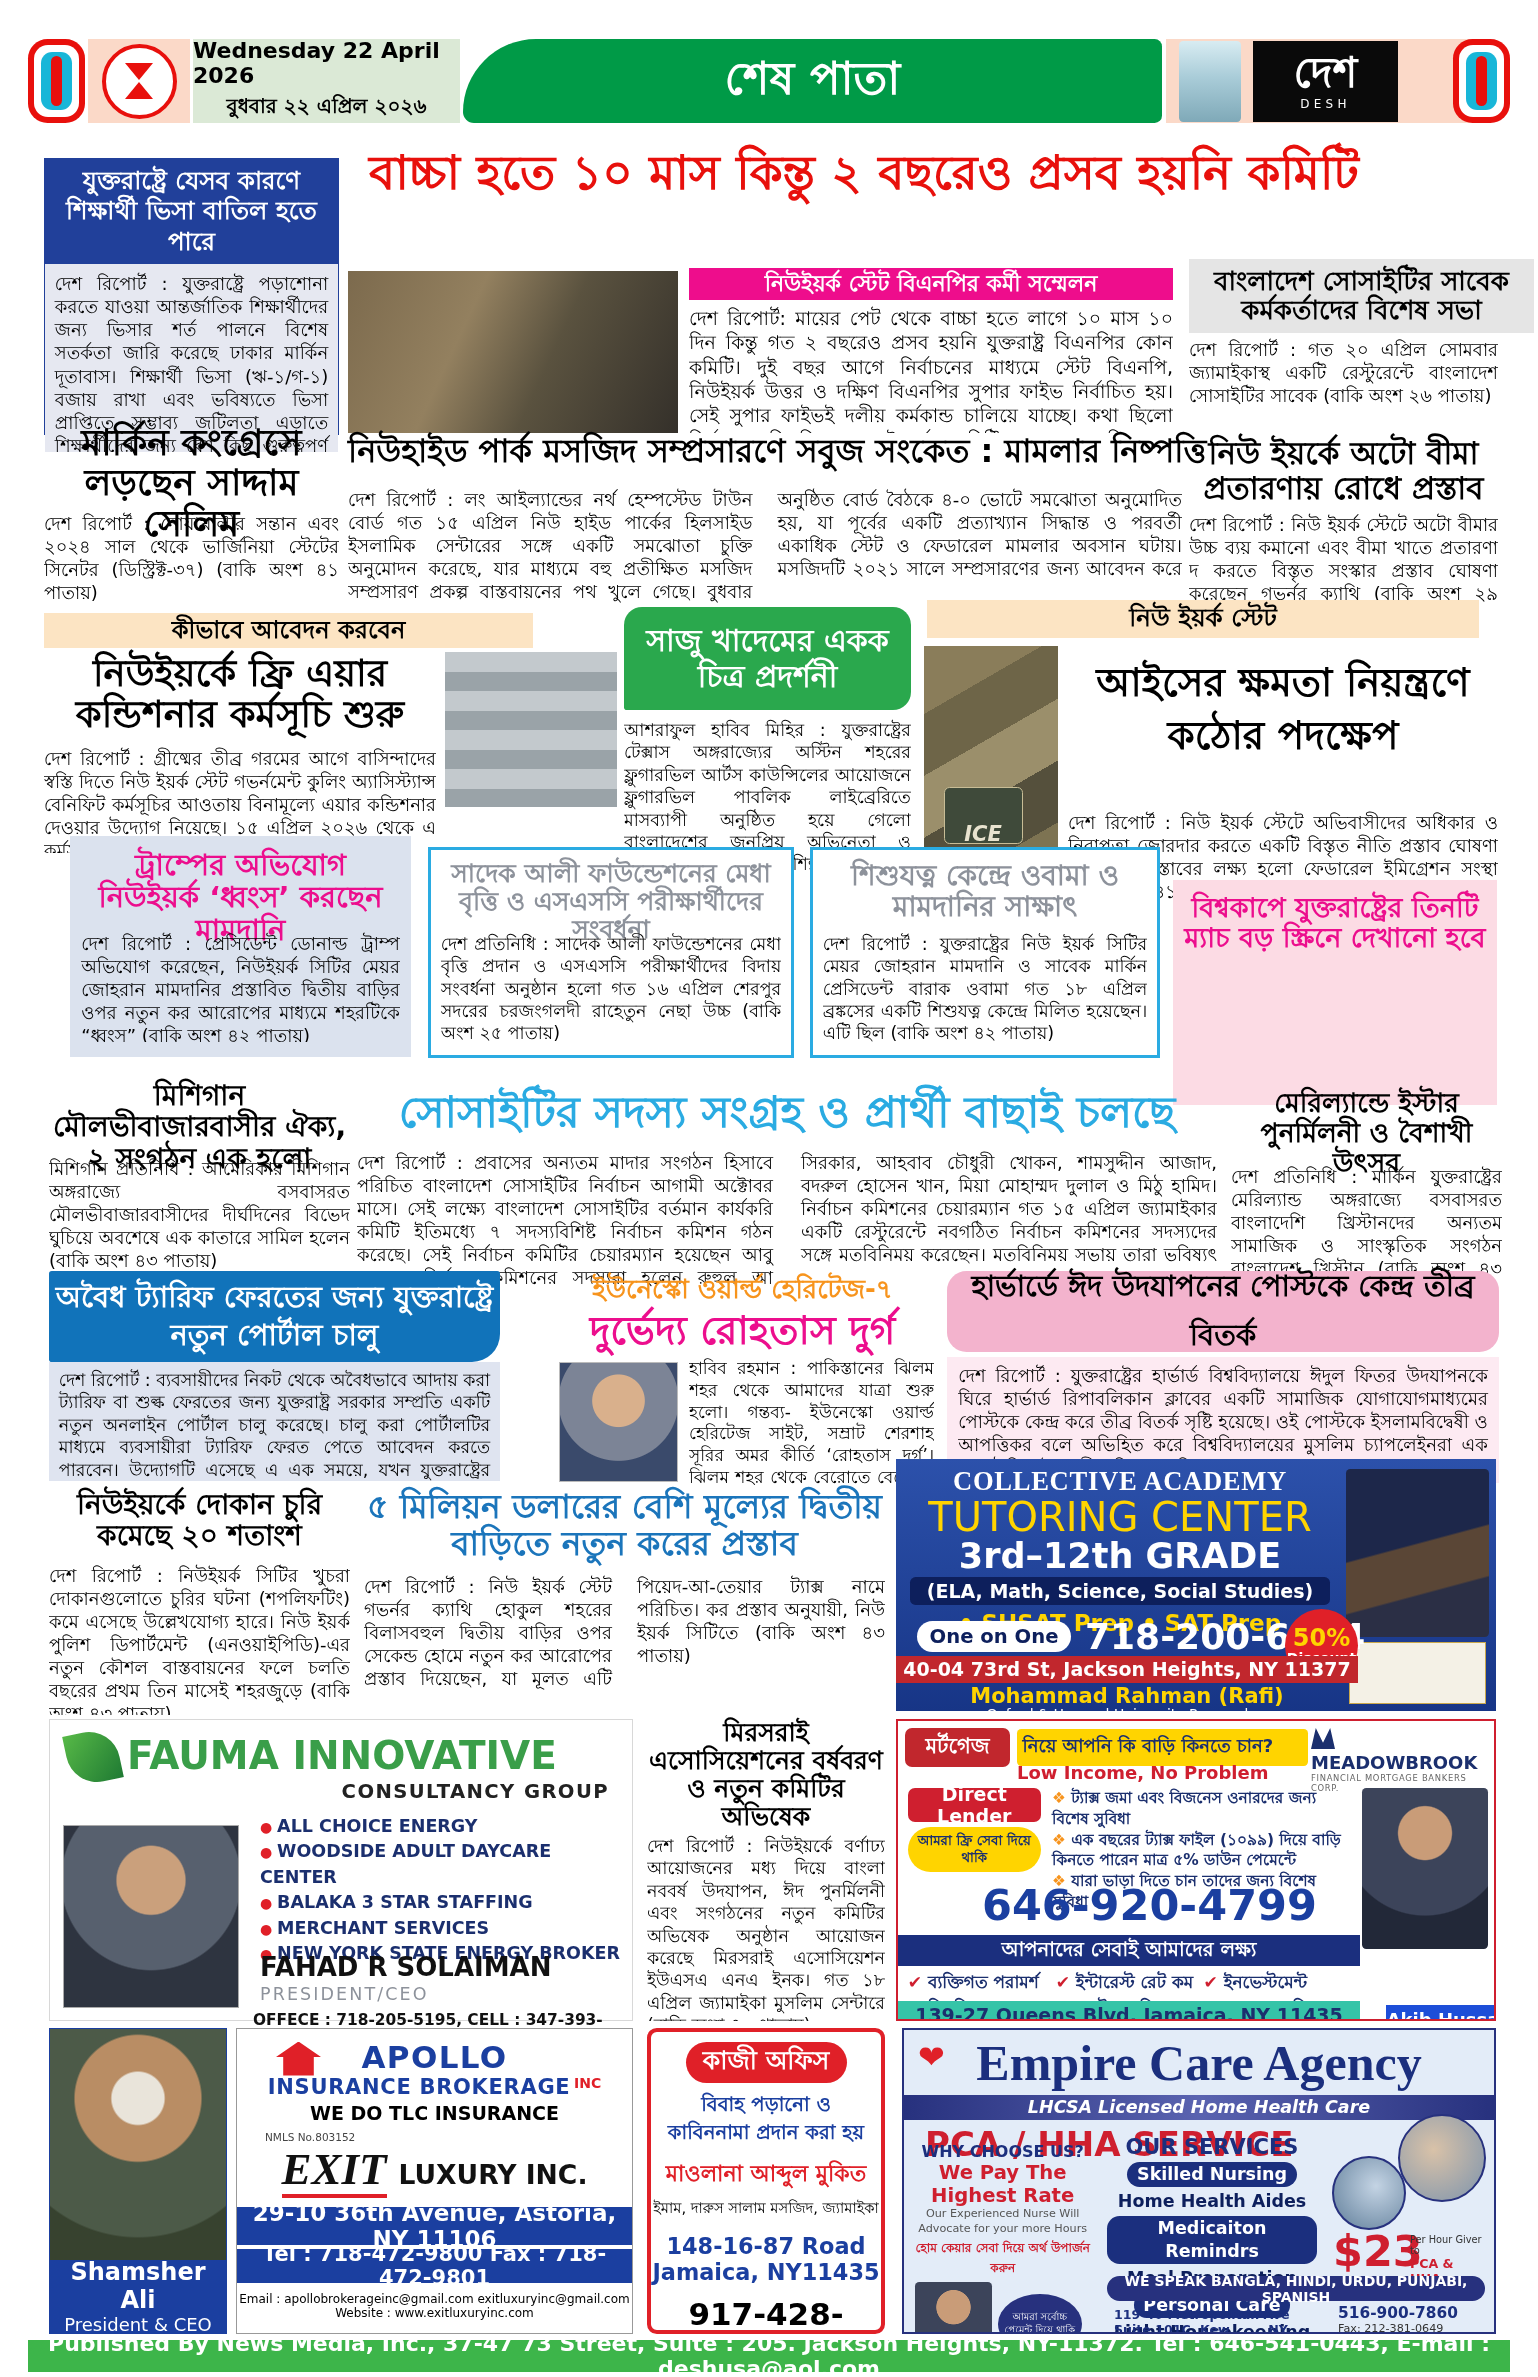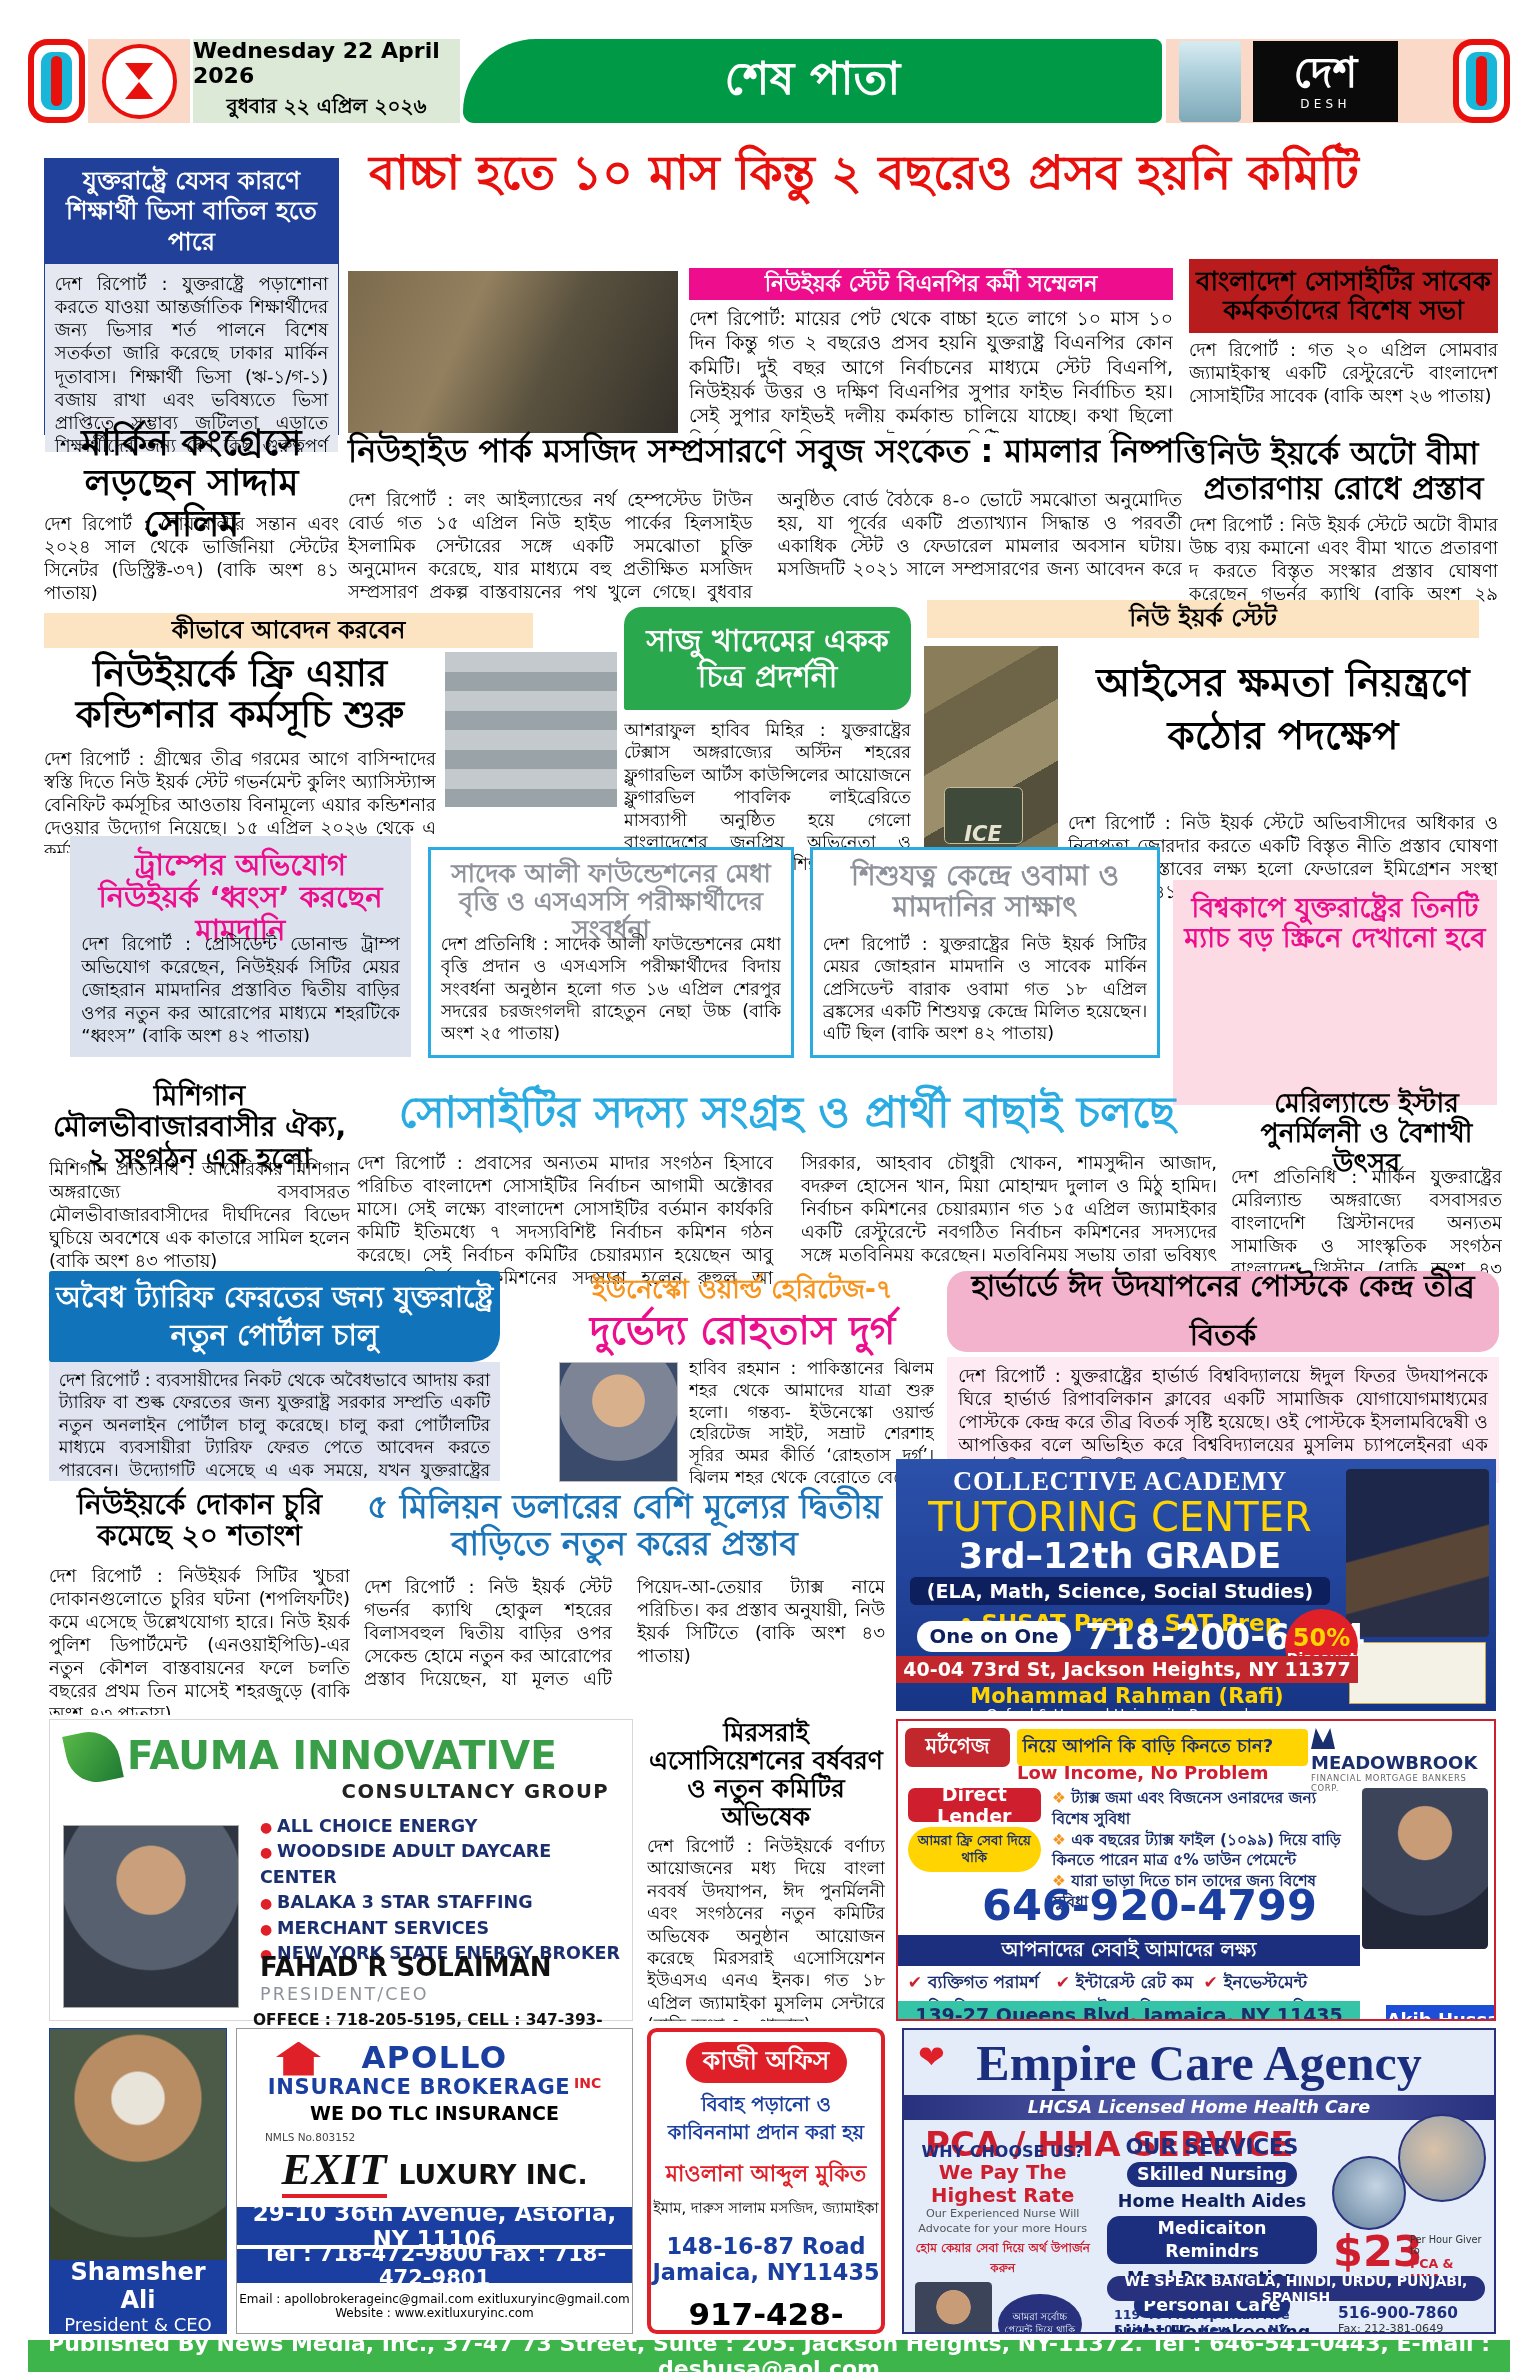--- a/index.html
+++ b/index.html
@@ -72,21 +72,21 @@
   <div class="bt" style="background:#e6e8f1;height:171px;padding:8.4px 9.8px;font-size:18px;">দেশ রিপোর্ট : যুক্তরাষ্ট্রে পড়াশোনা করতে যাওয়া আন্তর্জাতিক শিক্ষার্থীদের জন্য ভিসার শর্ত পালনে বিশেষ সতর্কতা জারি করেছে ঢাকার মার্কিন দূতাবাস। শিক্ষার্থী ভিসা (ঋ-১/গ-১) বজায় রাখা এবং ভবিষ্যতে ভিসা প্রাপ্তিতে সম্ভাব্য জটিলতা এড়াতে শিক্ষার্থীদের জন্য বেশ কিছু গুরুত্বপূর্ণ নির্দেশনা দেওয়া (বাকি অংশ ৪১ পাতায়)</div>
 </div>
 
 <div class="abs photo" style="left:348px;top:271px;width:330px;height:162px;background:linear-gradient(115deg,#7c6a4d 0%,#93805f 35%,#5a523f 60%,#34302a 100%);"></div>
 
 <div class="abs ctr" style="left:689px;top:268px;width:484px;height:32px;background:#ee0d8c;">
   <div style="color:#fff;font-weight:bold;font-size:22px;">নিউইয়র্ক স্টেট বিএনপির কর্মী সম্মেলন</div>
 </div>
 <div class="abs bt" style="left:689px;top:306px;width:484px;height:127px;font-size:19px;">দেশ রিপোর্ট: মায়ের পেট থেকে বাচ্চা হতে লাগে ১০ মাস ১০ দিন কিন্তু গত ২ বছরেও প্রসব হয়নি যুক্তরাষ্ট্র বিএনপির কোন কমিটি। দুই বছর আগে নির্বাচনের মাধ্যমে স্টেট বিএনপি, নিউইয়র্ক উত্তর ও দক্ষিণ বিএনপির সুপার ফাইভ নির্বাচিত হয়। সেই সুপার ফাইভই দলীয় কর্মকান্ড চালিয়ে যাচ্ছে। কথা ছিলো নির্বাচনের কিছুদিনের মধ্যেই পূর্ণাঙ্গ কমিটি দেয়া হবে। দায়িত্বপ্রাপ্ত (বাকি অংশ ৩০ পাতায়)</div>
 
-<div class="abs ctr" style="left:1189px;top:259px;width:309px;height:74px;background:#b91c1c;">
+<div class="abs ctr" style="left:1189px;top:259px;width:345px;height:74px;background:#e5e5e5;">
   <div class="hl" style="font-size:26px;">বাংলাদেশ সোসাইটির সাবেক কর্মকর্তাদের বিশেষ সভা</div>
 </div>
 <div class="abs bt" style="left:1189px;top:338px;width:309px;height:94px;font-size:18px;">দেশ রিপোর্ট : গত ২০ এপ্রিল সোমবার জ্যামাইকাস্থ একটি রেস্টুরেন্টে বাংলাদেশ সোসাইটির সাবেক (বাকি অংশ ২৬ পাতায়)</div>
 
 <div class="abs hl" style="left:44px;top:423px;width:295px;height:67px;font-size:36px;">মার্কিন কংগ্রেসে লড়ছেন সাদ্দাম সেলিম</div>
 <div class="abs bt" style="left:44px;top:512px;width:295px;height:99px;font-size:18px;">দেশ রিপোর্ট : নোয়াখালীর সন্তান এবং ২০২৪ সাল থেকে ভার্জিনিয়া স্টেটের সিনেটর (ডিস্ট্রিক্ট-৩৭) (বাকি অংশ ৪১ পাতায়)</div>
 
 <div class="abs hl" style="left:348px;top:434px;width:834px;height:49px;font-size:32px;white-space:nowrap;">নিউহাইড পার্ক মসজিদ সম্প্রসারণে সবুজ সংকেত : মামলার নিষ্পত্তি</div>
 <div class="abs bt" style="left:348px;top:488px;width:834px;height:120px;font-size:18px;column-count:2;column-gap:25px;">দেশ রিপোর্ট : লং আইল্যান্ডের নর্থ হেম্পস্টেড টাউন বোর্ড গত ১৫ এপ্রিল নিউ হাইড পার্কের হিলসাইড ইসলামিক সেন্টারের সঙ্গে একটি সমঝোতা চুক্তি অনুমোদন করেছে, যার মাধ্যমে বহু প্রতীক্ষিত মসজিদ সম্প্রসারণ প্রকল্প বাস্তবায়নের পথ খুলে গেছে। বুধবার অনুষ্ঠিত বোর্ড বৈঠকে ৪-০ ভোটে সমঝোতা অনুমোদিত হয়, যা পূর্বের একটি প্রত্যাখ্যান সিদ্ধান্ত ও পরবর্তী একাধিক স্টেট ও ফেডারেল মামলার অবসান ঘটায়। মসজিদটি ২০২১ সালে সম্প্রসারণের জন্য আবেদন করে এবং টাউন প্ল্যানিং বিভাগ ২০২৩ (বাকি অংশ ৪১ পাতায়)</div>
 

